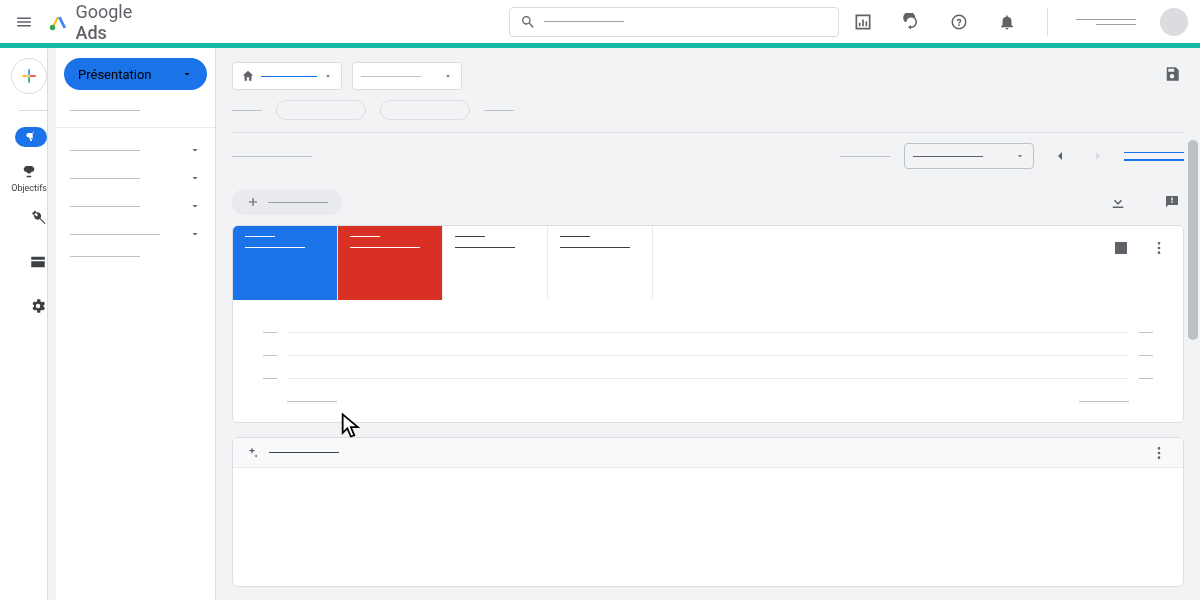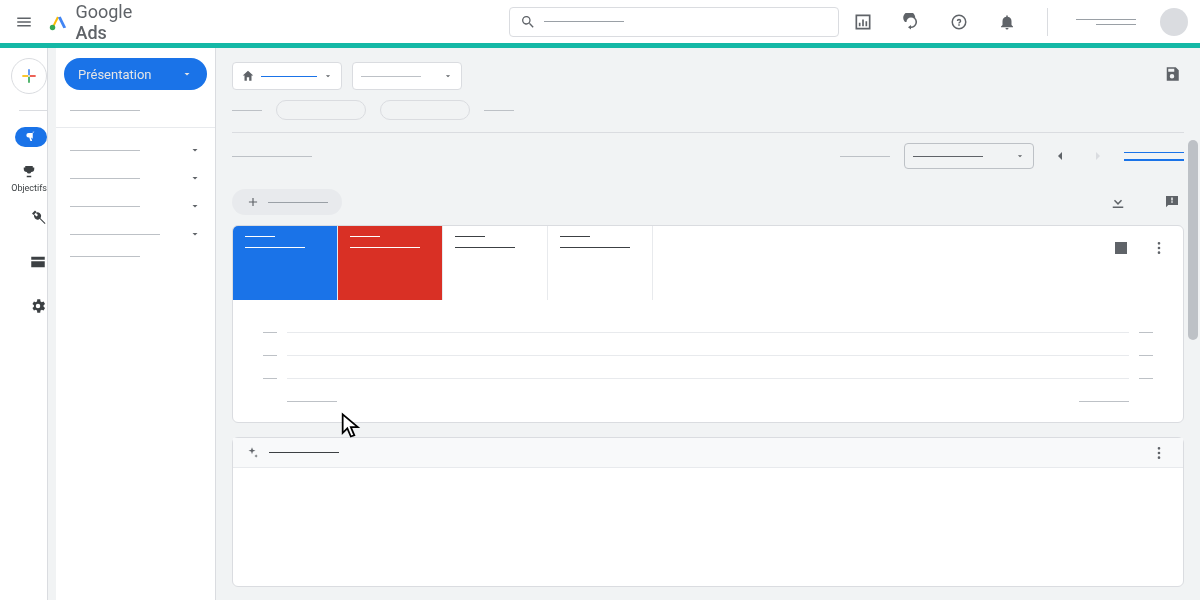--- a/index.html
+++ b/index.html
@@ -26,21 +26,21 @@
 
 .leftrail { position: absolute; top: 48px; left: 0; width: 48px; bottom: 0; background: #fff; border-right: 1px solid #dadce0; display: flex; flex-direction: column; align-items: flex-end; padding-top: 10px; gap: 10px; }
 .fab { width: 36px; height: 36px; border-radius: 50%; border: 1px solid #dadce0; background: #fff; display: flex; align-items: center; justify-content: center; cursor: pointer; }
 .rail-pill { width: 32px; height: 20px; border-radius: 10px; background: #1a73e8; display: flex; align-items: center; justify-content: center; color: #fff; cursor: pointer; }
 .rail-item { display: flex; flex-direction: column; align-items: center; gap: 2px; cursor: pointer; margin-top: 6px; }
 .rail-label { font-size: 9px; color: #3c4043; }
 .rail-divider { width: 28px; height: 1px; background: #dadce0; margin: 6px 0; }
 
 
 .leftnav { position: absolute; top: 48px; left: 56px; width: 160px; bottom: 0; background: #fff; border-right: 1px solid #dadce0; padding: 10px 0; }
-.nav-primary { margin: 0 8px 12px 8px; height: 32px; background: #1a73e8; color: #e5e5e5; border-radius: 16px; display: flex; align-items: center; justify-content: space-between; padding: 0 14px; font-size: 13px; cursor: pointer; }
+.nav-primary { margin: 0 8px 12px 8px; height: 32px; background: #1a73e8; color: #000000; border-radius: 16px; display: flex; align-items: center; justify-content: space-between; padding: 0 14px; font-size: 13px; cursor: pointer; }
 .nav-row { display: flex; align-items: center; justify-content: space-between; padding: 8px 14px; cursor: pointer; }
 .nav-line { height: 1px; background: #bdc1c6; width: 70px; }
 .nav-divider { height: 1px; background: #e8eaed; margin: 8px 0; }
 
 
 .main { position: absolute; top: 48px; left: 216px; right: 0; bottom: 0; padding: 14px 16px; overflow: hidden; }
 .filterbar { display: flex; align-items: center; gap: 10px; margin-bottom: 10px; position: relative; }
 .dd { height: 28px; border: 1px solid #dadce0; background: #fff; border-radius: 4px; display: flex; align-items: center; padding: 0 8px; gap: 6px; cursor: pointer; }
 .dd-line { height: 1px; background: #1a73e8; width: 56px; }
 .dd-line.grey { background: #bdc1c6; width: 60px; }

